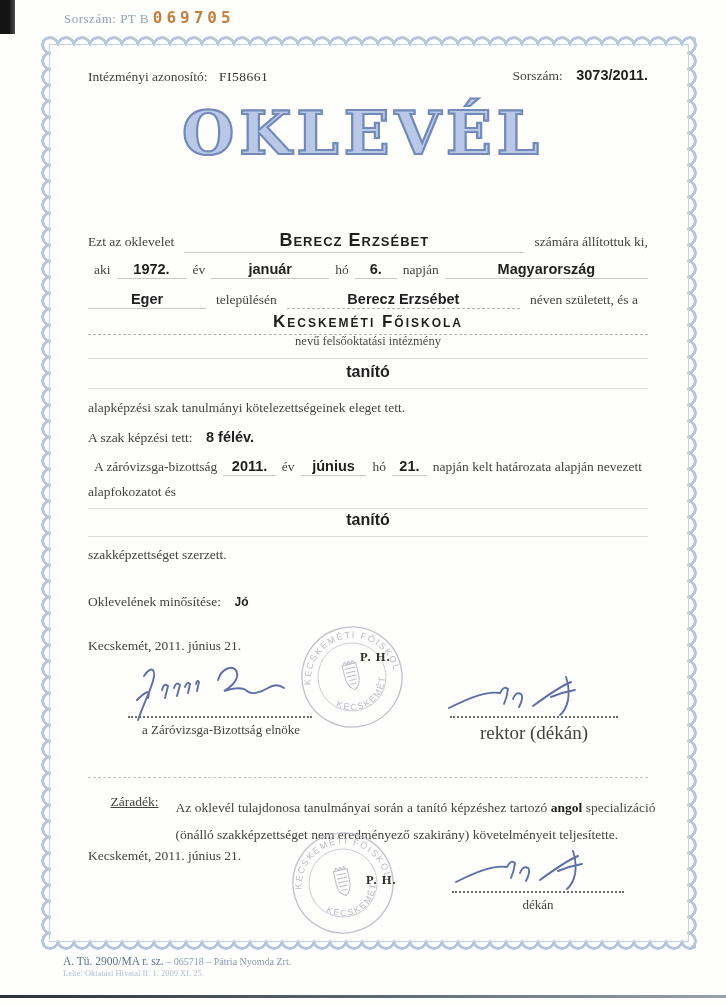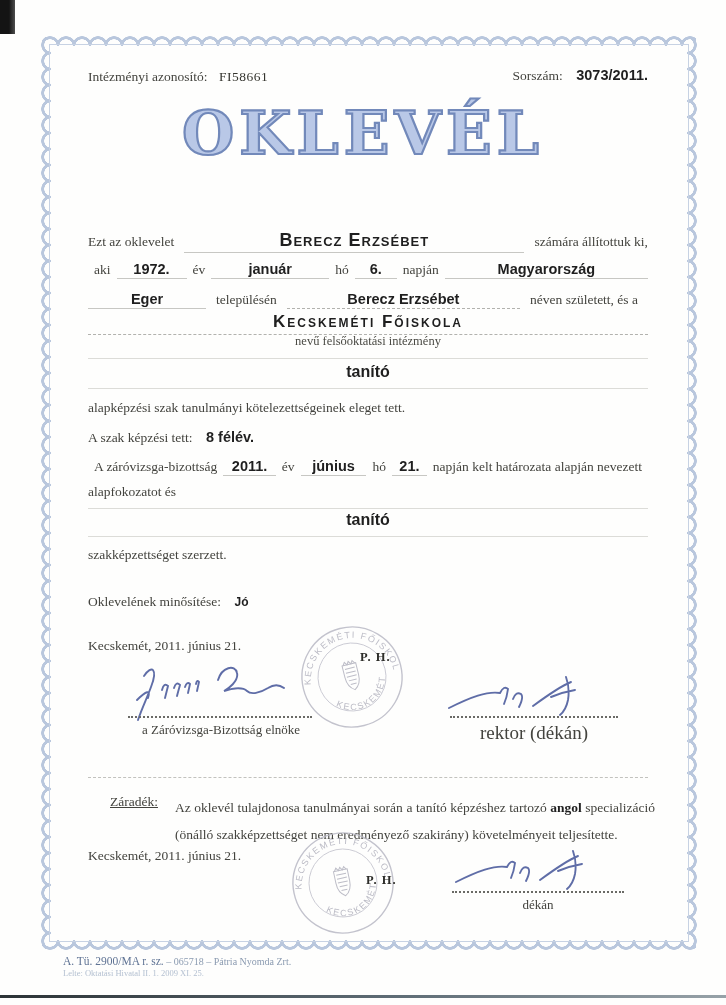--- a/index.html
+++ b/index.html
@@ -111,38 +111,42 @@
   #sig1-label { left:95px; top:722px; width:252px; text-align:center; font-size:13px; }
   #sig2 { left:445px; top:676px; }
   #dotline2 { left:450px; top:716px; width:168px; }
   #sig2-label { left:450px; top:722px; width:168px; text-align:center; font-size:19px; }
   #sig3 { left:452px; top:850px; }
   #dotline3 { left:452px; top:891px; width:172px; }
   #sig3-label { left:452px; top:897px; width:172px; text-align:center; font-size:13px; }
 
   
   #dashsep { left:88px; top:777px; width:560px; }
-  #zaradek { left:110px; top:794px; width:546px; display:flex; }
+  #zaradek { left:110px; top:794px; width:546px; display:flex;justify-content:center; }
   #zaradek .zlabel { font-size:13.5px; text-decoration:underline; width:65px; flex:0 0 65px; }
   #zaradek .ztext { font-size:13.5px; line-height:27px; text-align:justify; width:480px; }
   #zaradek .ztext b { color:#1f1f1f; }
   #p-date2 { left:88px; top:848px; font-size:13.5px; }
 
   
   #footer1 { left:63px; top:955px; font-size:10px; color:#8a9ab0; }
   #footer1 .b { font-size:11.5px; font-weight:normal; color:#5f7394; margin-right:0; }
   #footer2 { left:63px; top:968px; font-size:8.5px; color:#b4c0d1; }
 </style>
 </head>
 <body>
 
 <div class="page">
 
   <div class="abs" id="corner-artifact"></div>
 
+  <div class="abs" id="top-serial">
+    <span>Sorszám: PT B</span>
+    <span class="num">069705</span>
+  </div>
 
   <div class="abs frame">
     <div class="edge h top"></div>
     <div class="edge h bottom"></div>
     <div class="edge v left"></div>
     <div class="edge v right"></div>
     <div class="inner-line"></div>
   </div>
 
   <div class="abs" id="inst-line">

